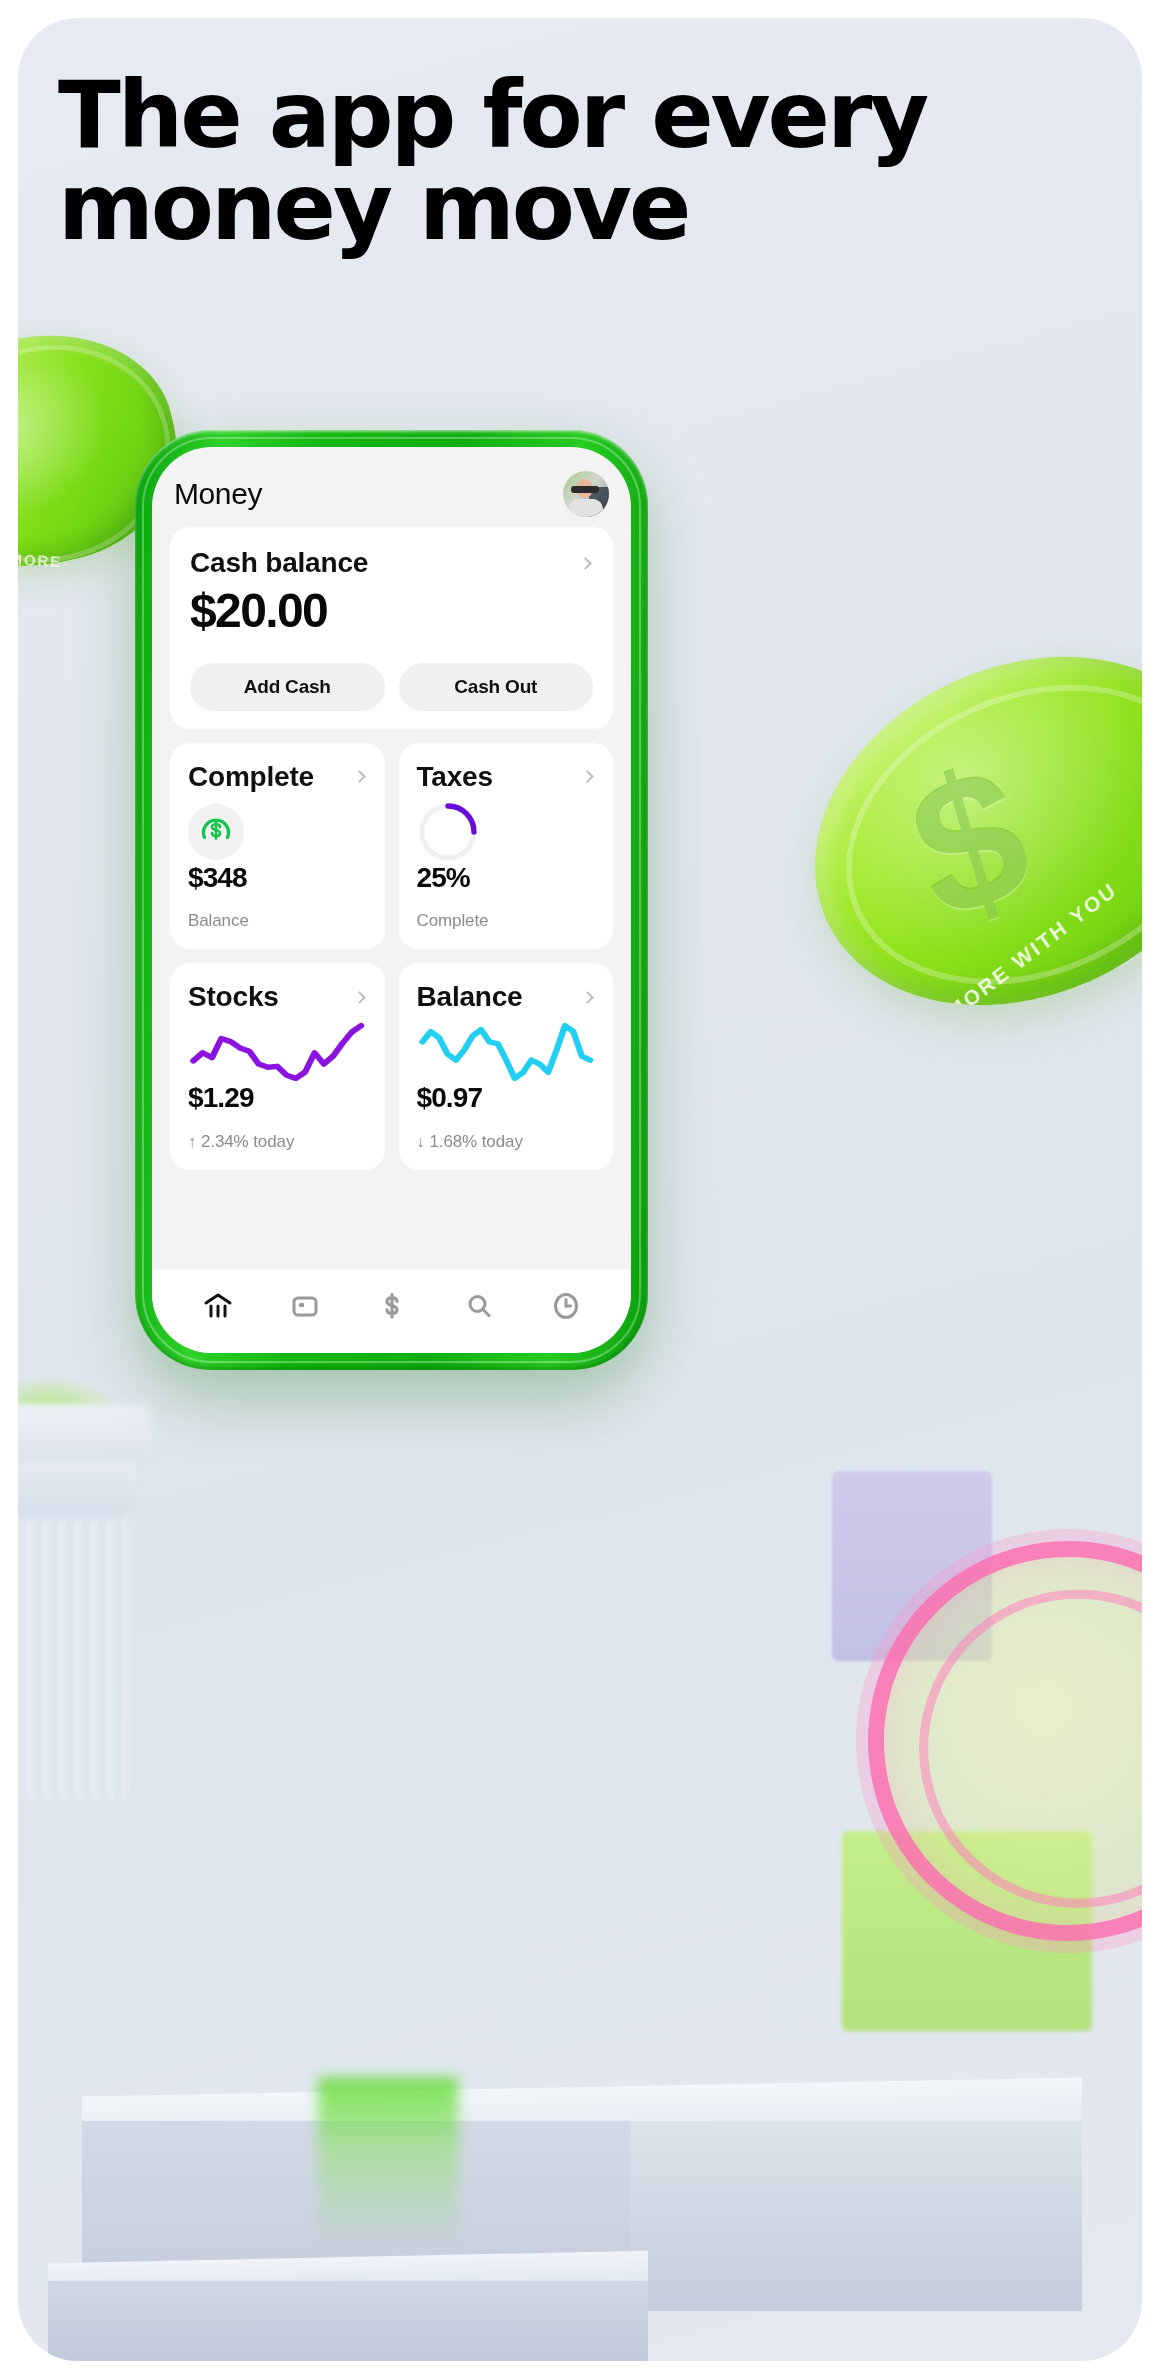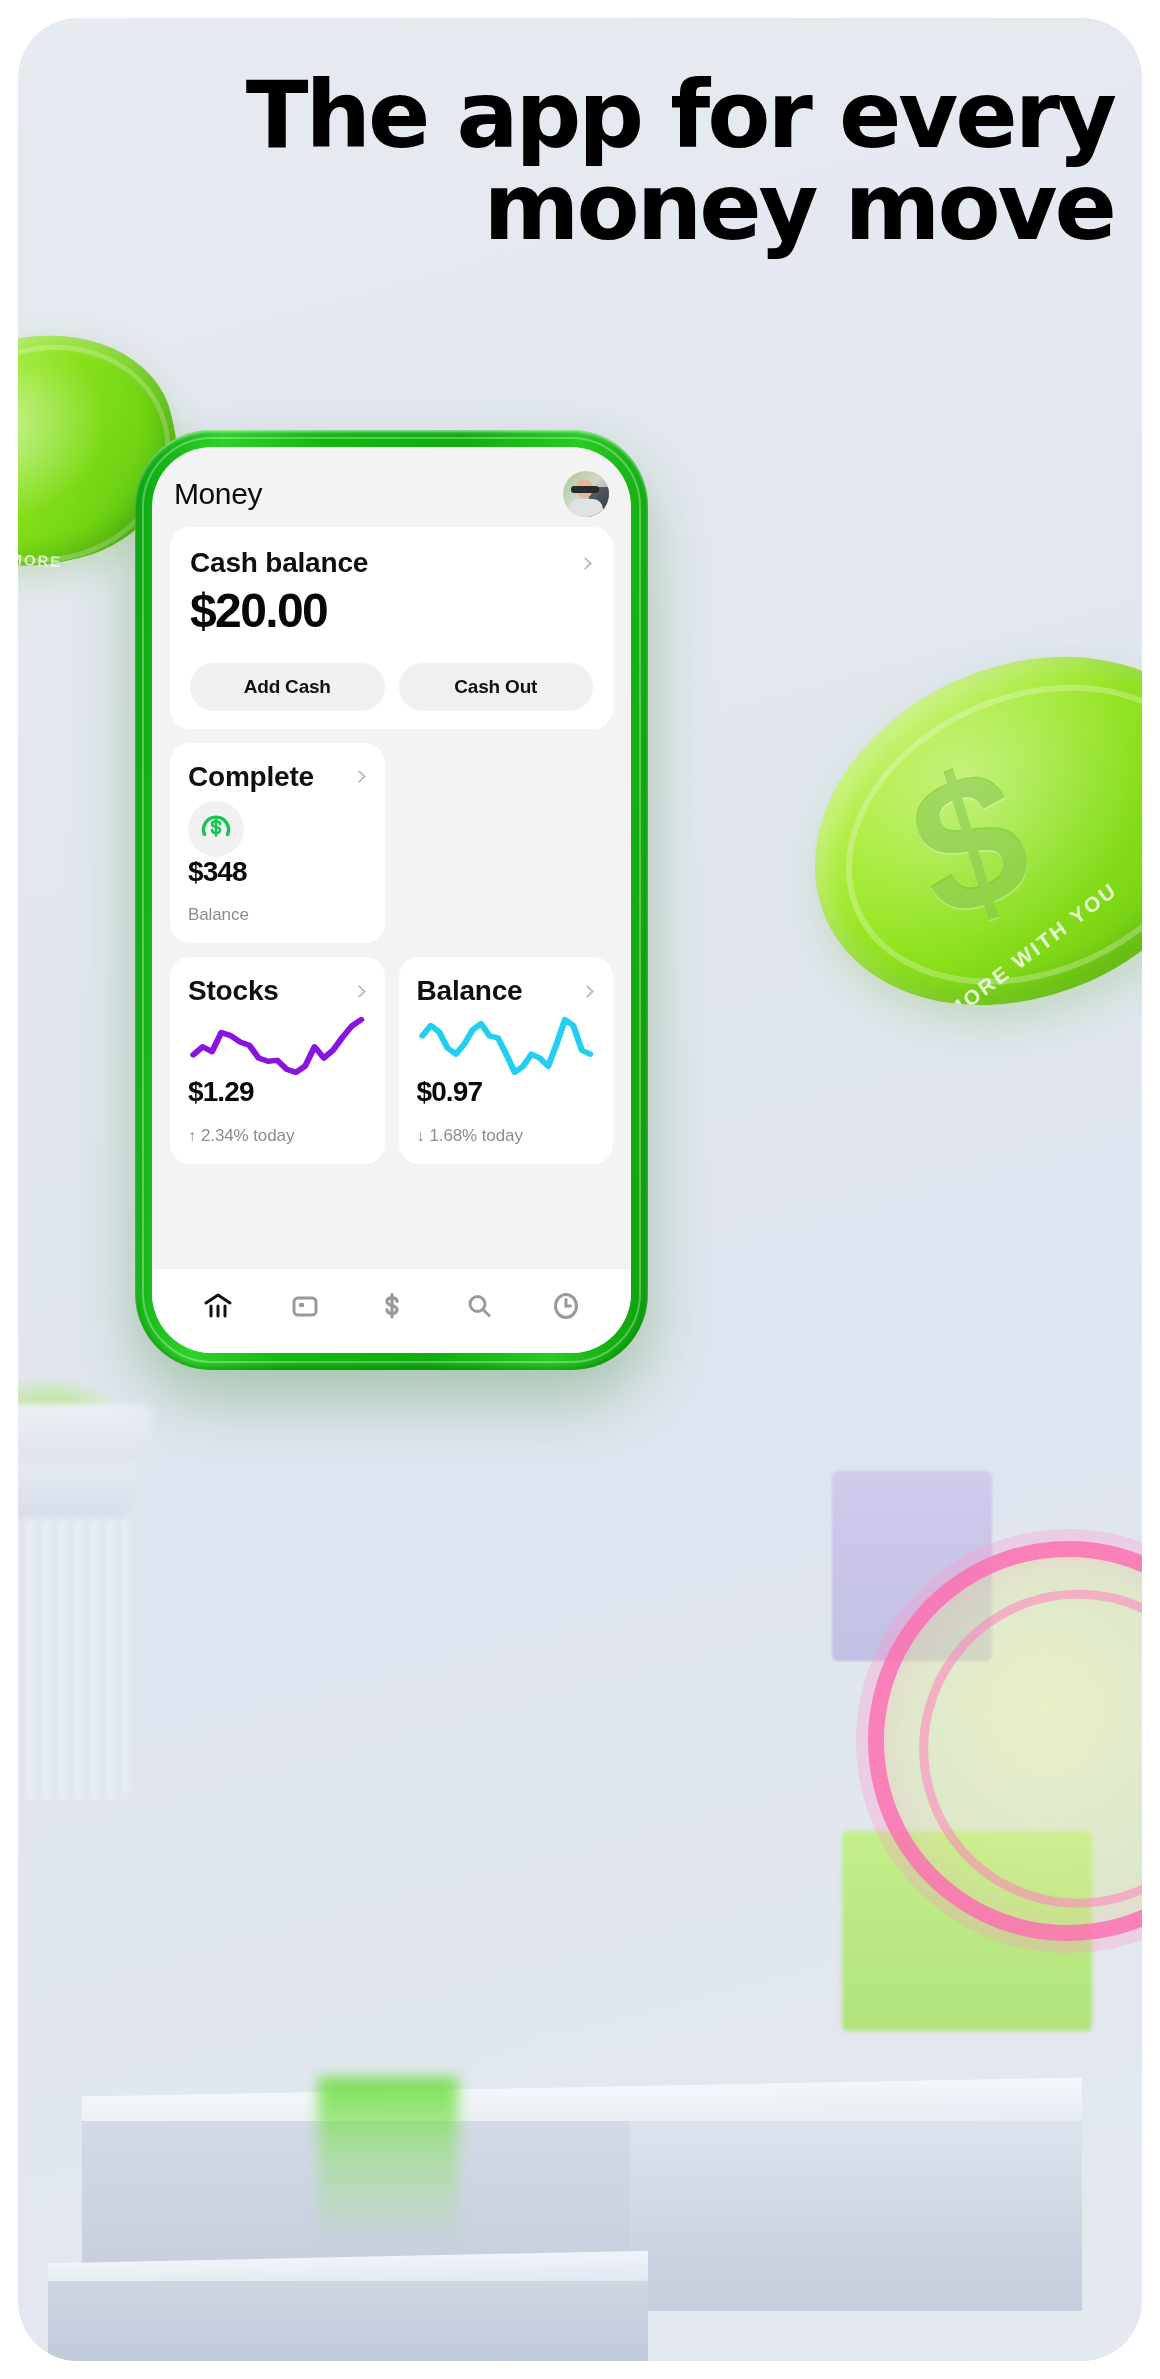--- a/index.html
+++ b/index.html
@@ -234,28 +234,28 @@
     width: 140px; height: 170px;
     background: linear-gradient(180deg, rgba(90,220,40,.80) 0%, rgba(120,230,70,.40) 45%, rgba(140,235,100,0) 100%);
     filter: blur(7px);
   }
 
   
   .headline {
     position: absolute;
     left: 0; right: 0;
     top: 52px;
-    text-align: right;
+    text-align: left;
     font-family: "DejaVu Sans", sans-serif;
     font-weight: 700;
     font-size: 92px;
     line-height: 1.0;
     letter-spacing: -3px;
     color: #000000;
-    padding: 0 28px;
+    padding: 0 40px;
   }
 
   
   .phone {
     position: absolute;
     left: 117px;
     top: 412px;
     width: 513px;
     height: 940px;
     border-radius: 76px;
@@ -549,20 +549,38 @@
                     <line x1="18" y1="7.6" x2="18" y2="24.6" stroke="#18C350" stroke-width="2.6" stroke-linecap="round"></line>
                   </svg>
                 </div>
               </div>
               <div class="tile-value">$348</div>
               <div class="tile-sub">
                 <span>Balance</span>
               </div>
             </div>
 
+            <div class="tile">
+              <div class="card-head">
+                <span class="card-label">Taxes</span>
+                <span class="chev"></span>
+              </div>
+              <div class="tile-mid">
+                <div class="ring-wrap">
+                  <svg width="62" height="62" viewBox="0 0 62 62" aria-hidden="true">
+                    <circle cx="31" cy="31" r="26" fill="none" stroke="#f0f0f0" stroke-width="5"></circle>
+                    <path d="M31 5 A26 26 0 0 1 57 31" fill="none" stroke="#6A0DDB" stroke-width="5.4" stroke-linecap="round"></path>
+                  </svg>
+                </div>
+              </div>
+              <div class="tile-value">25%</div>
+              <div class="tile-sub">
+                <span>Complete</span>
+              </div>
+            </div>
           </div>
 
           <div class="grid2">
 
             <div class="tile">
               <div class="card-head">
                 <span class="card-label">Stocks</span>
                 <span class="chev"></span>
               </div>
               <div class="tile-mid">

